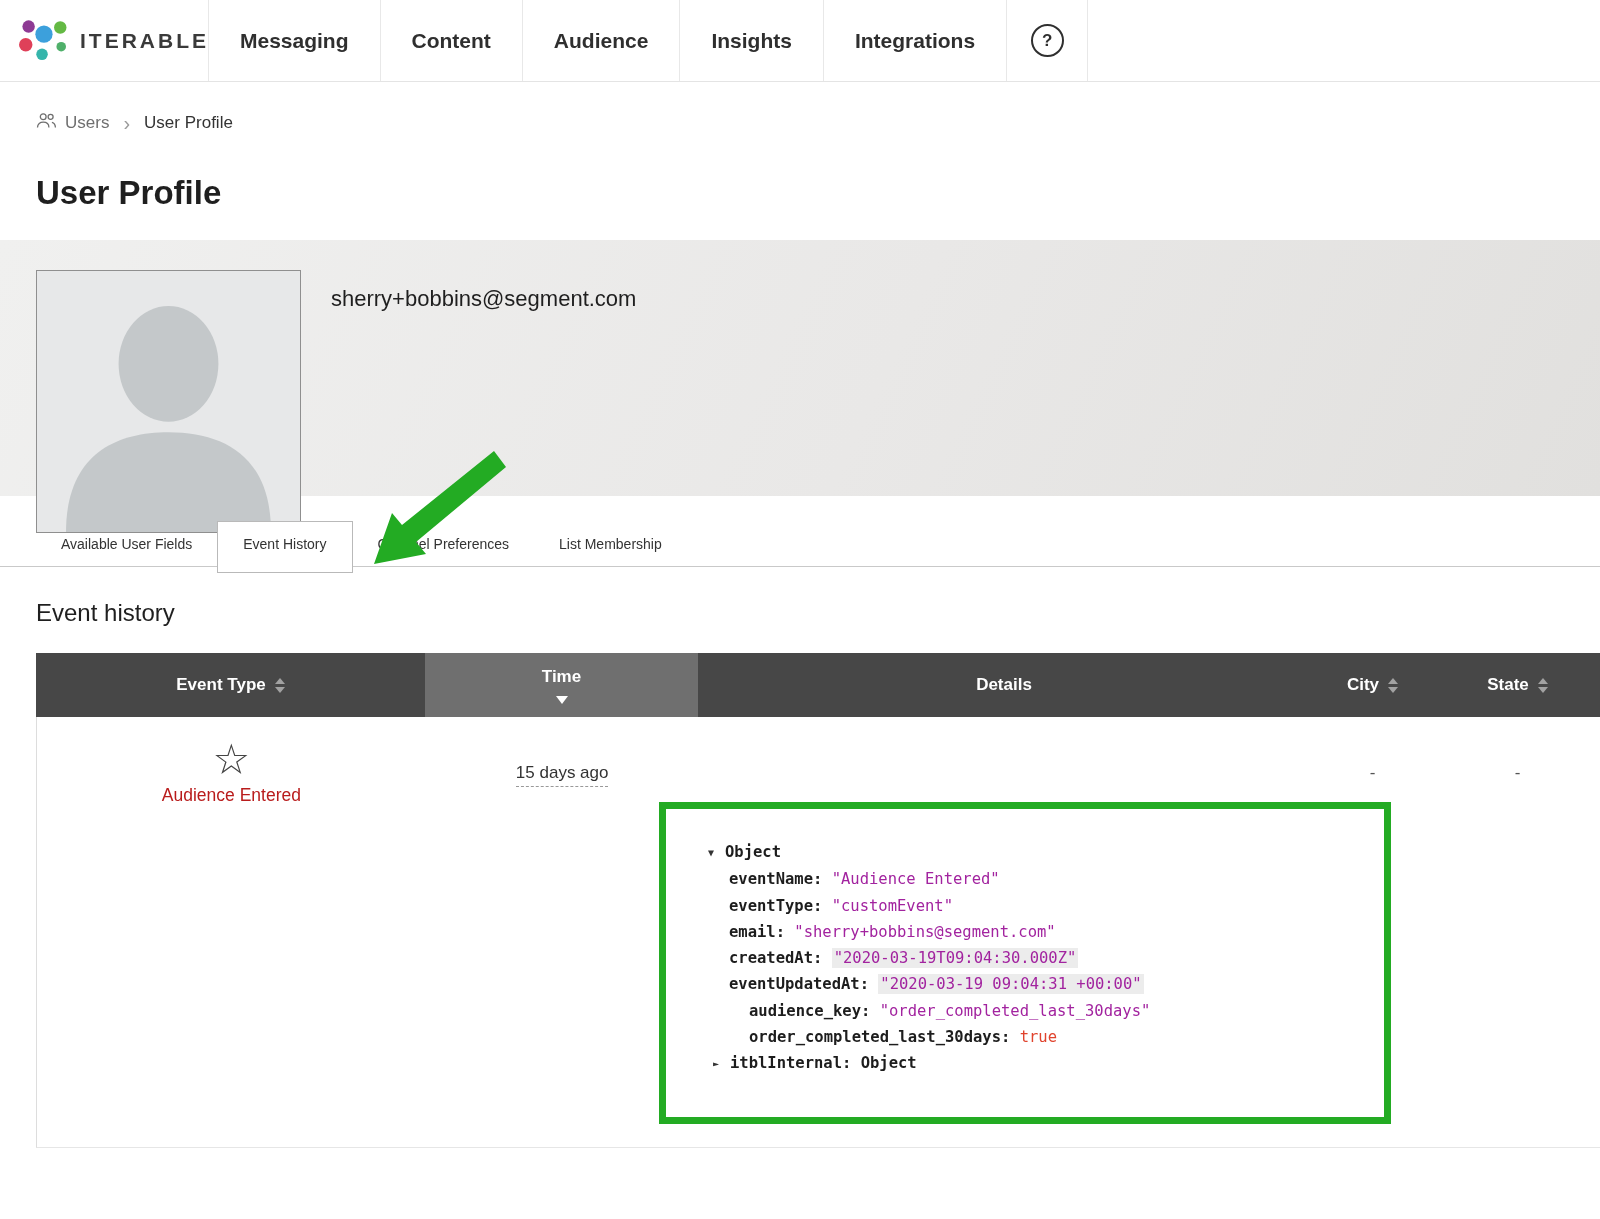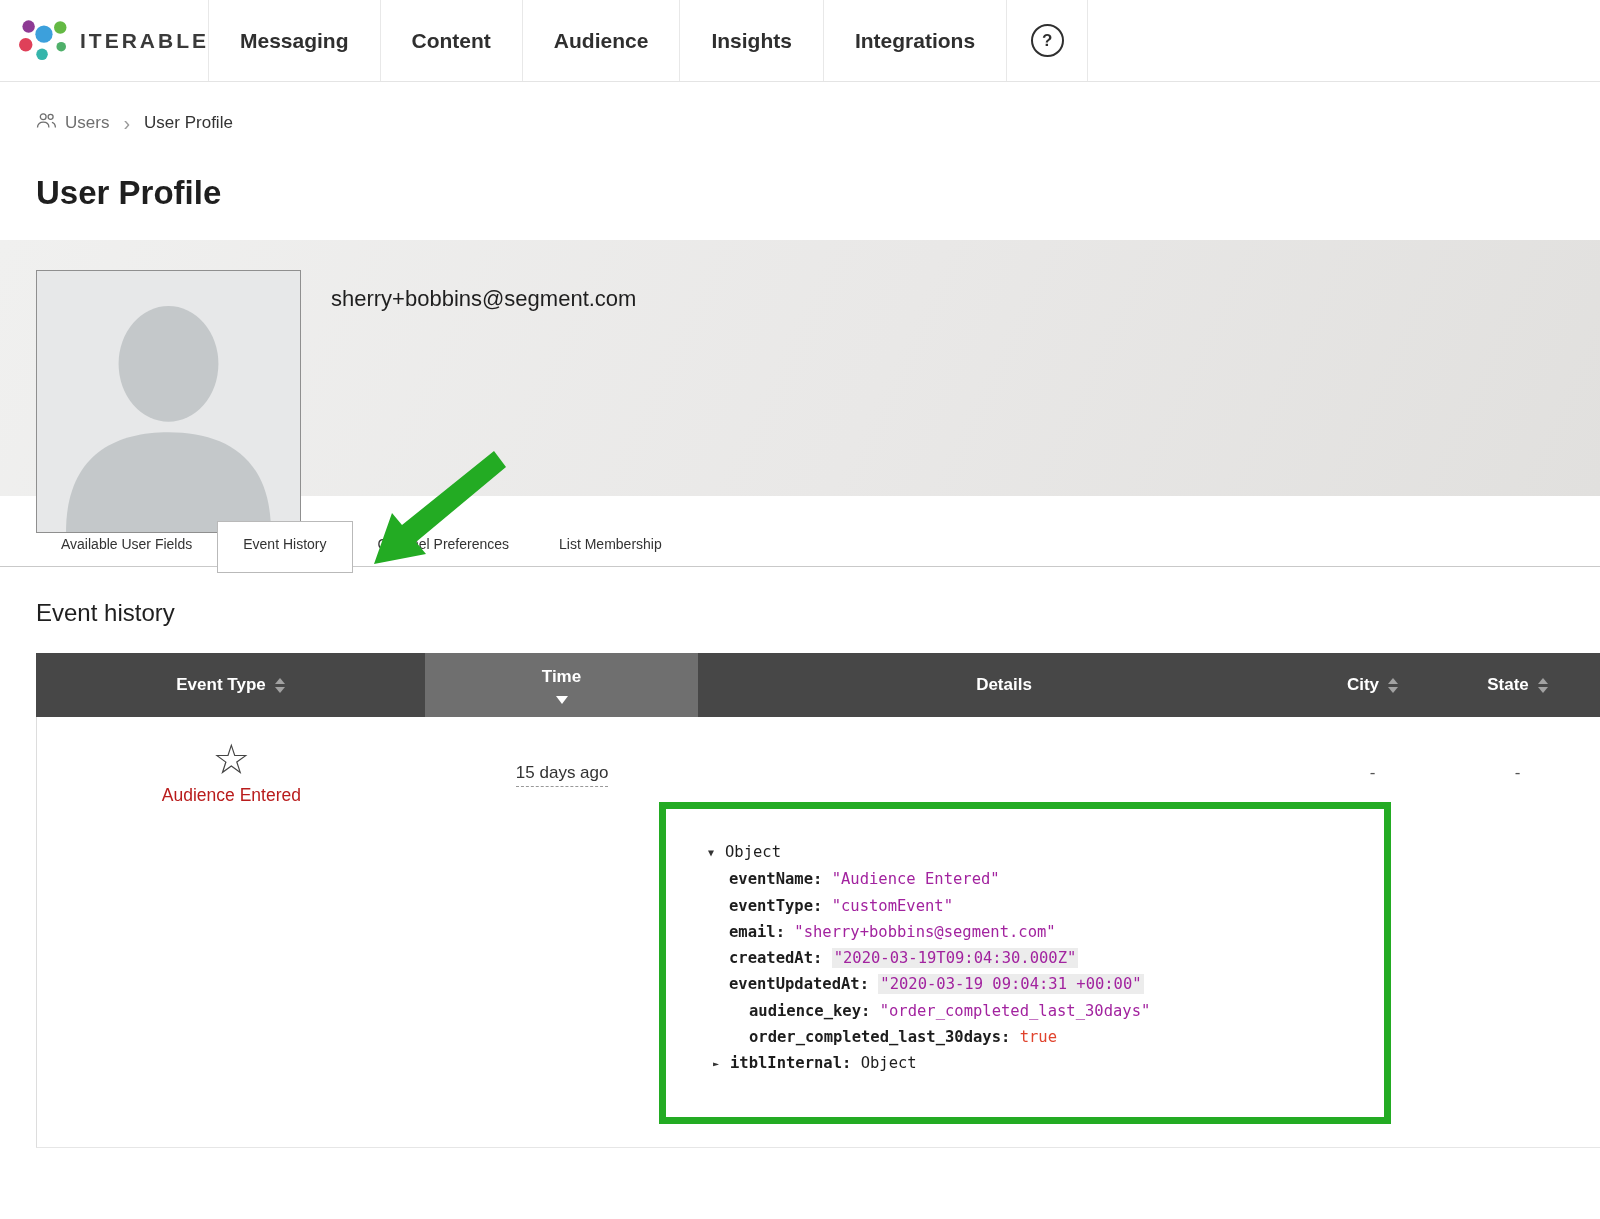--- a/index.html
+++ b/index.html
@@ -68,21 +68,21 @@
 
   
   .json-box{position:absolute;left:622px;top:85px;width:732px;height:322px;border:7px solid #23ab23;box-sizing:border-box;background:#fff;}
   .tree{padding:30px 10px 0 42px;font-family:"DejaVu Sans Mono",monospace;font-size:15.5px;line-height:26.3px;color:#1d1d1d;white-space:nowrap;}
   .tline{padding-left:21px;}
   .tline.root{padding-left:0;}
   .tline.with-tri{padding-left:5px;}
   .tline.lvl2{padding-left:41px;}
   .tri{display:inline-block;width:17px;font-size:10px;color:#333;cursor:pointer;vertical-align:1px;}
   .key{font-weight:bold;color:#1d1d1d;}
-  .obj{font-weight:normal;color:#1d1d1d;}
+  .obj{font-weight:bold;color:#1d1d1d;}
   .str{color:#a2239f;}
   .str.hl{background:#ececec;padding:1px 2px;}
   .bool{color:#e0432d;}
 </style>
 </head>
 <body>
 
 <div class="page">
 
   <header class="topnav">

